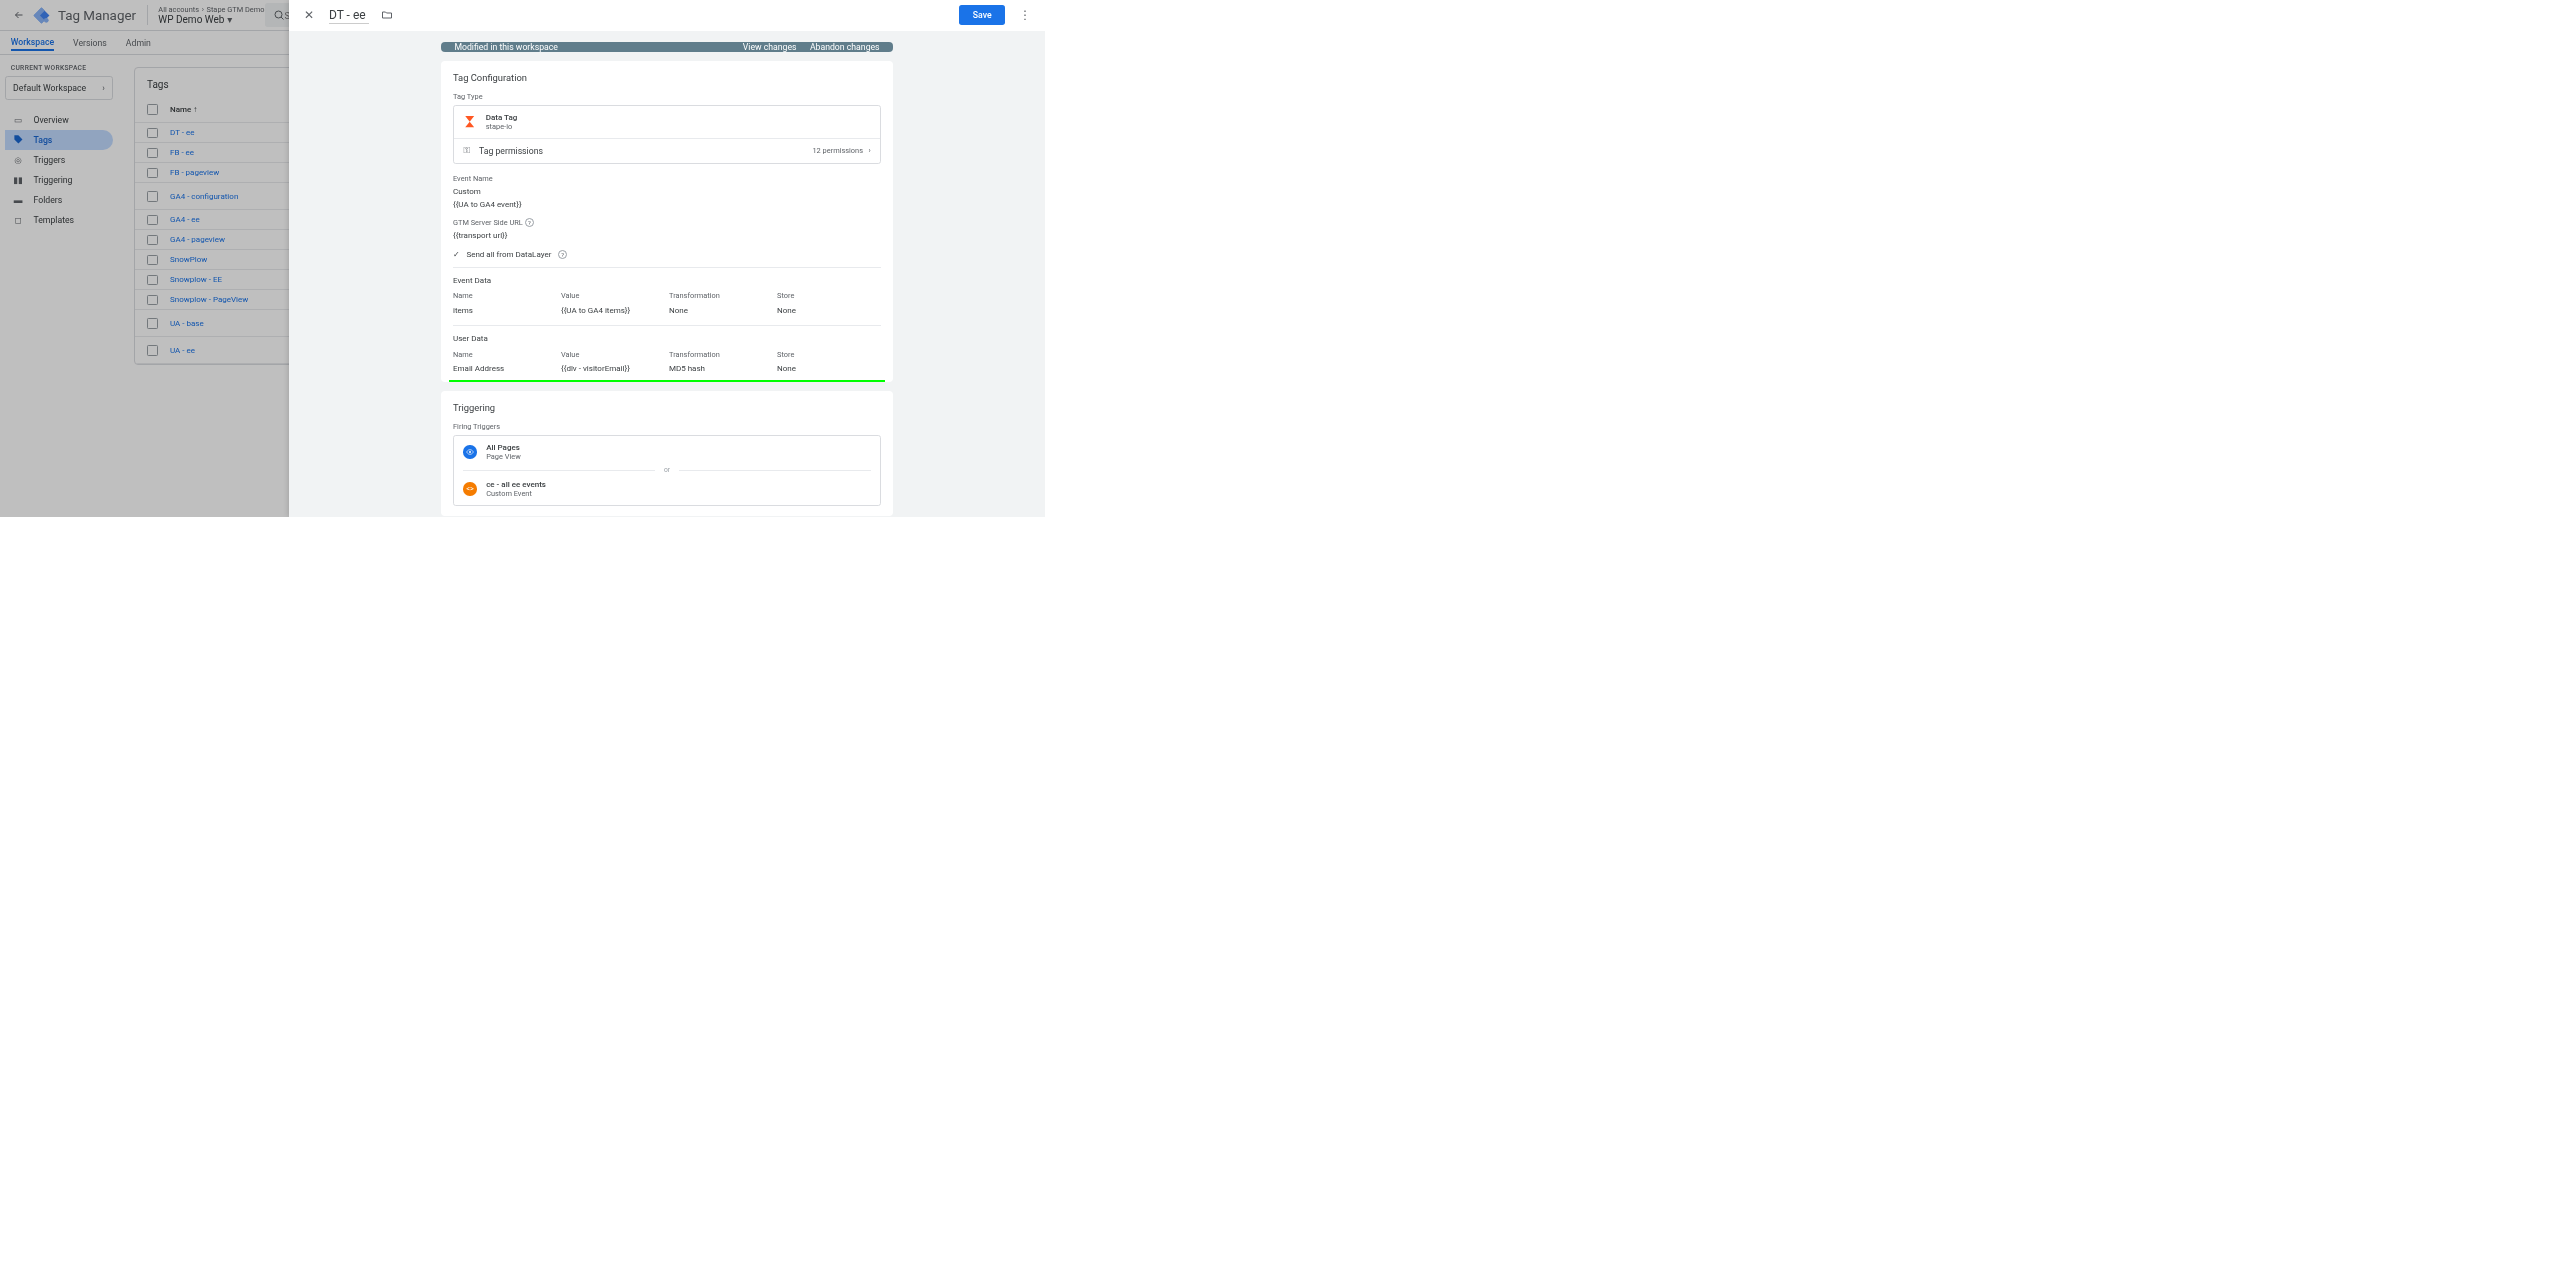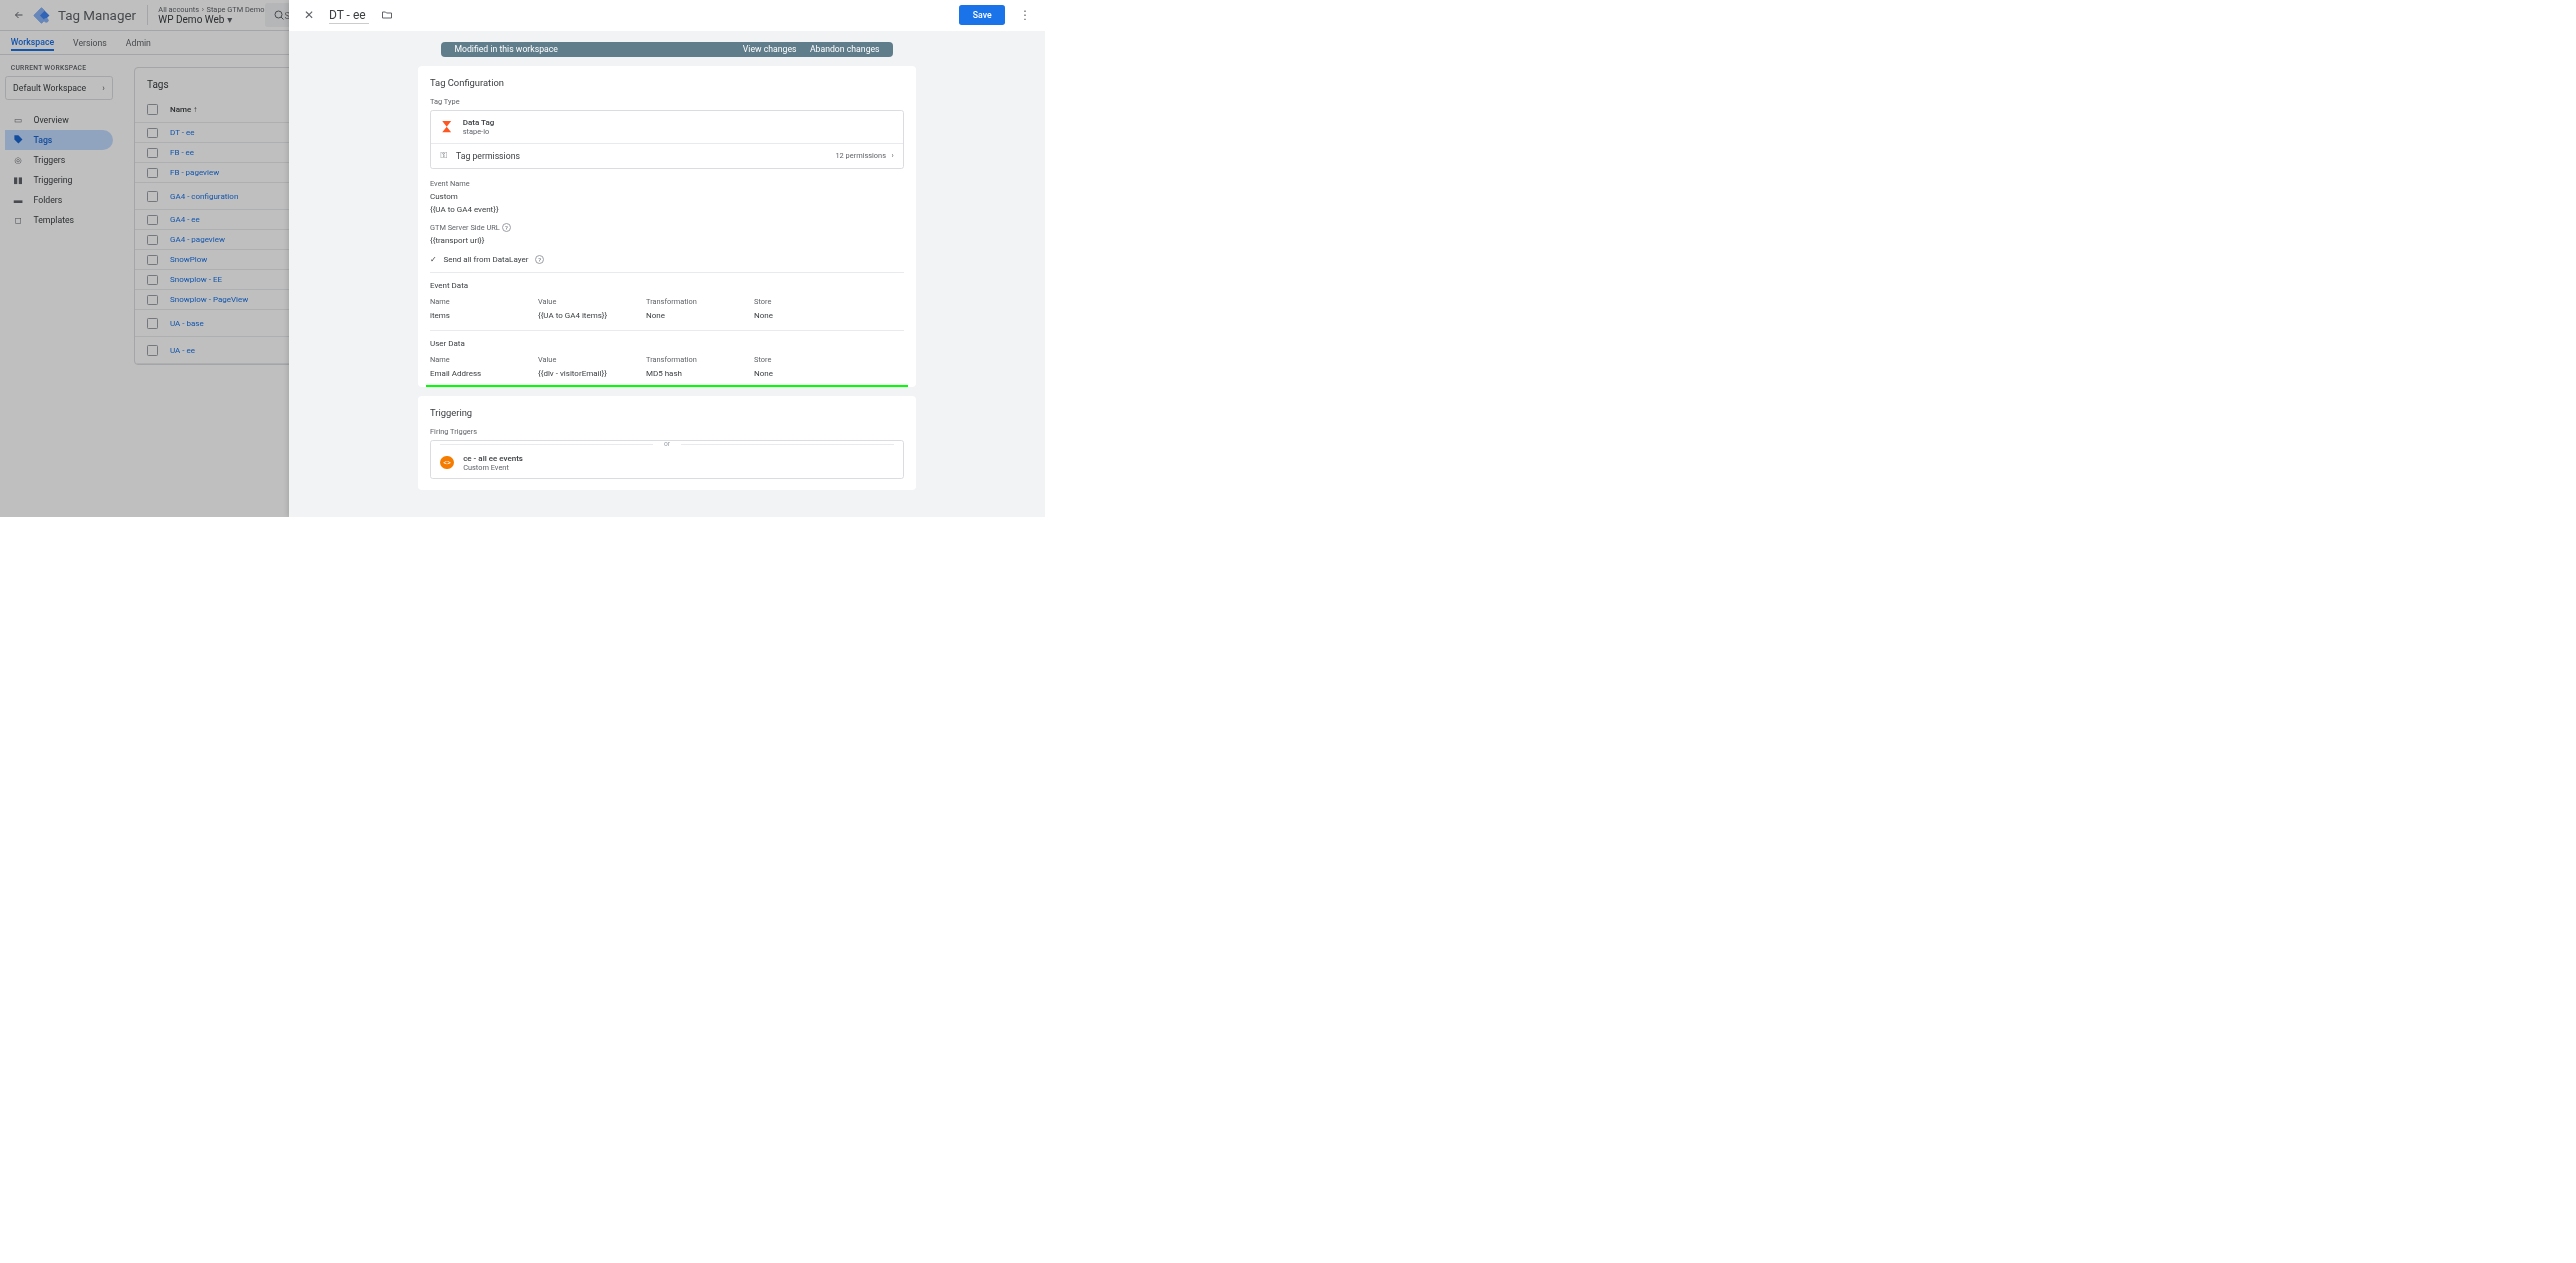--- a/index.html
+++ b/index.html
@@ -41,21 +41,21 @@
 .close-btn{font-size:12px;color:#5f6368;cursor:pointer;width:16px;text-align:center}
 .title-input{font-size:12px;color:#3c4043;border:none;border-bottom:0.7px solid #ccc;padding:1.3px 0;outline:none;min-width:40px}
 .folder-ico{color:#5f6368}
 .panel-header .spacer{flex:1}
 .save-btn{background:#1a73e8;color:#fff;border:none;border-radius:2.7px;padding:5.4px 13.4px;font-size:8.7px;font-weight:500;cursor:pointer}
 .more-btn{color:#5f6368;font-size:12px;width:16px;text-align:center;cursor:pointer}
 .panel-body{flex:1;overflow:auto;background:#f1f3f4;padding:10.8px 0 27px;display:flex;flex-direction:column;align-items:center;gap:9.4px}
 .banner{width:452px;background:#607d8b;color:#fff;border-radius:4px;height:28px;display:flex;align-items:center;padding:0 13.4px;font-size:8.7px}
 .banner .spacer{flex:1}
 .banner-link{color:#fff;cursor:pointer;margin-left:13.4px}
-.p-card{width:498px;background:#fff;border-radius:4px;padding:10.8px 12px 0}
+.p-card{width:452px;background:#fff;border-radius:4px;padding:10.8px 12px 0}
 .p-card h3{font-size:9.4px;font-weight:400;color:#3c4043;margin-bottom:9.4px}
 .sub-label{font-size:7.4px;color:#5f6368;margin-bottom:4px}
 .box{border:0.7px solid #dadce0;border-radius:2.7px;margin-bottom:9.4px}
 .box-row{display:flex;align-items:center;padding:6.7px 9.4px;gap:9px}
 .box-row+.box-row{border-top:0.7px solid #e8eaed}
 .stape-ico{width:13.4px;height:13.4px;display:flex;align-items:center;justify-content:center}
 .box-title{font-size:8px;font-weight:500}
 .box-sub{font-size:7.4px;color:#5f6368}
 .perm-count{margin-left:auto;font-size:7.4px;color:#5f6368;display:flex;align-items:center;gap:5.4px}
 .field{margin-bottom:9.4px}
@@ -350,20 +350,32 @@
         <div class="dc3">MD5 hash</div>
         <div class="dc4">None</div>
       </div>
       <div class="highlight"></div>
     </div>
 
     <div class="p-card" style="padding-bottom:10.8px">
       <h3>Triggering</h3>
       <div class="sub-label">Firing Triggers</div>
       <div class="box" style="margin-bottom:0">
+        <div class="trigger-row">
+          <div class="t-icon pv">
+              <svg width="8" height="8" viewBox="0 0 24 24" fill="#fff">
+                <circle cx="12" cy="12" r="3"></circle>
+                <path d="M2 12s3-7 10-7 10 7 10 7-3 7-10 7S2 12 2 12z" fill="none" stroke="#fff" stroke-width="2"></path>
+              </svg>
+            </div>
+          <div>
+            <div class="box-title">All Pages</div>
+            <div class="box-sub">Page View</div>
+          </div>
+        </div>
         <div class="or-sep">or</div>
         <div class="trigger-row">
           <div class="t-icon ce">&lt;&gt;</div>
           <div>
             <div class="box-title">ce - all ee events</div>
             <div class="box-sub">Custom Event</div>
           </div>
         </div>
       </div>
     </div>

